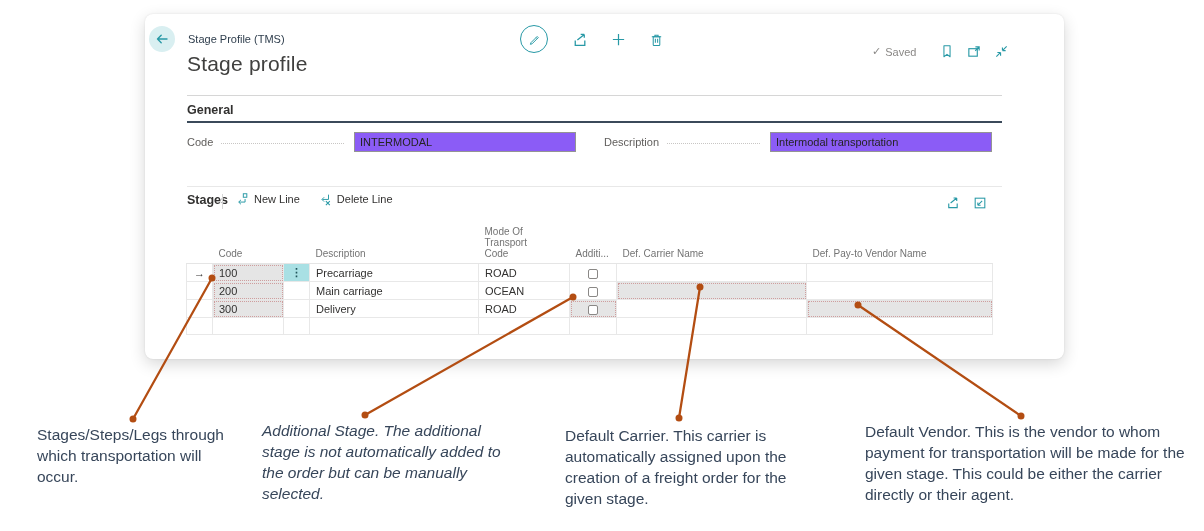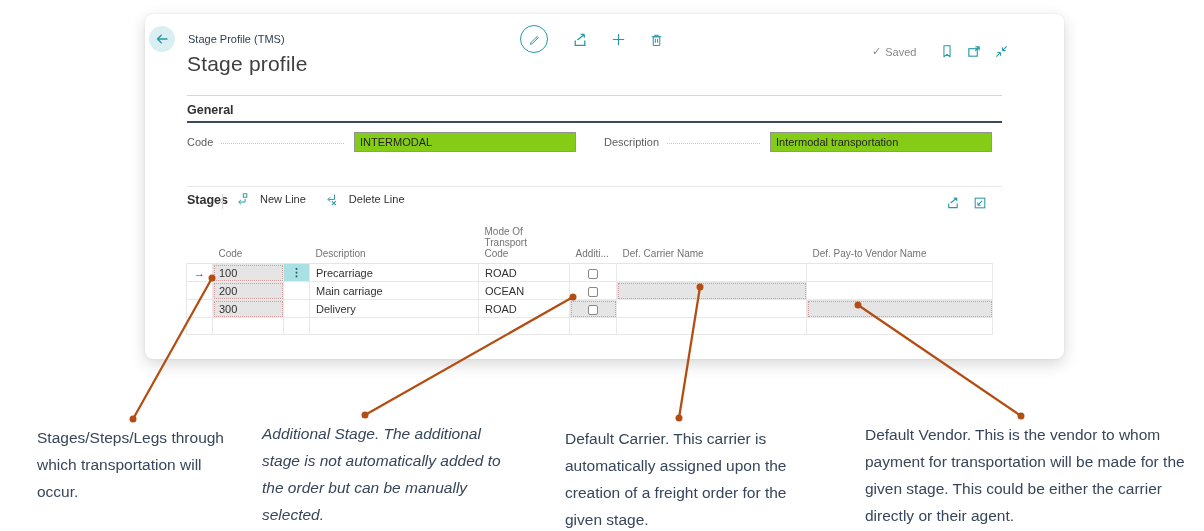--- a/index.html
+++ b/index.html
@@ -38,31 +38,31 @@
   .section-title { position:absolute; left:42px; font-size:12.5px; font-weight:700;
     color:#323130; }
   .general-rule { position:absolute; left:42px; top:107px; width:815px; height:2px;
     background:#3b4a5a; }
   .field { position:absolute; top:118px; display:flex; align-items:center; }
   .field .flabel { font-size:11px; color:#605e5c; white-space:nowrap; }
   .field .leader { flex:1; border-bottom:1px dotted #c8c6c4; height:1px;
     margin:0 10px 0 8px; position:relative; top:1px; }
   .field input { width:222px; height:20px; border:1px solid #949494;
     font-family:"Liberation Sans",sans-serif; font-size:11px; color:#252423;
-    padding-left:5px; background:#84cc16; outline:none; }
+    padding-left:5px; background:#8b5cf6; outline:none; }
 
   
   .stages-rule { position:absolute; left:42px; top:172px; width:815px; height:1px;
     background:#e8e8e8; }
   .stages-title { top:179px; }
   .vdiv { position:absolute; left:77px; top:180px; width:1px; height:15px;
     background:#d6d6d6; }
   .stage-actions { position:absolute; left:90px; top:178px; display:flex;
     gap:18px; align-items:center; }
-  .action-btn { display:flex; gap:11px; align-items:center; cursor:pointer;
+  .action-btn { display:flex; gap:5px; align-items:center; cursor:pointer;
     font-size:11px; color:#323130; }
   .stages-right { position:absolute; left:800px; top:181px; display:flex;
     gap:13px; align-items:center; }
 
   
   table.grid { position:absolute; left:41px; top:212px; width:806px;
     border-collapse:collapse; table-layout:fixed; }
   .grid th { height:26px; vertical-align:bottom; text-align:left;
     font-size:10px; font-weight:400; color:#737373; padding:0 2px 4px 6px;
     border-bottom:1px solid #e5e5e5; white-space:nowrap; overflow:hidden;margin-top:48px; }
@@ -74,21 +74,21 @@
   td.marker { text-align:center; padding:0; color:#323130; font-size:11px; }
   td.pink { background:#e5e5e5; outline:1px dotted #cf9e9e; outline-offset:-2px; }
   td.dotsel { background:#a9e0e4; text-align:center; padding:0; color:#20545a;
     font-weight:700; font-size:11px; }
   td.chk { text-align:center; padding:0; }
   .checkbox { display:inline-block; width:10px; height:10px;
     border:1px solid #8a8886; border-radius:2px; background:#fff;
     vertical-align:middle; cursor:pointer; }
 
   
-  .annotation { position:absolute; font-size:15.5px; line-height:27px;
+  .annotation { position:absolute; font-size:15.5px; line-height:21px;
     color:#37465a; }
   .overlay { position:absolute; left:0; top:0; pointer-events:none; }
 
   svg.ic { display:block; }
 </style>
 </head>
 <body>
 
 <div class="stage">
   <div class="card">

